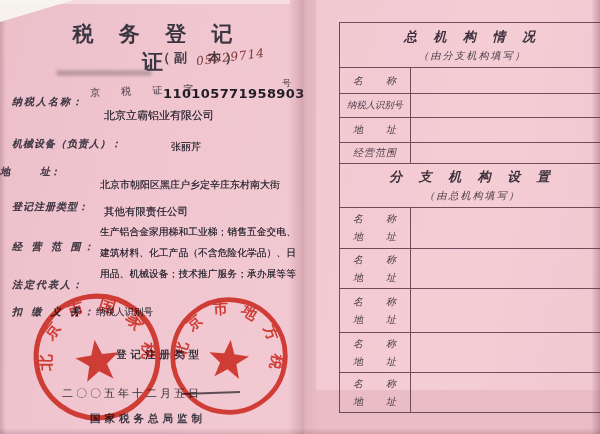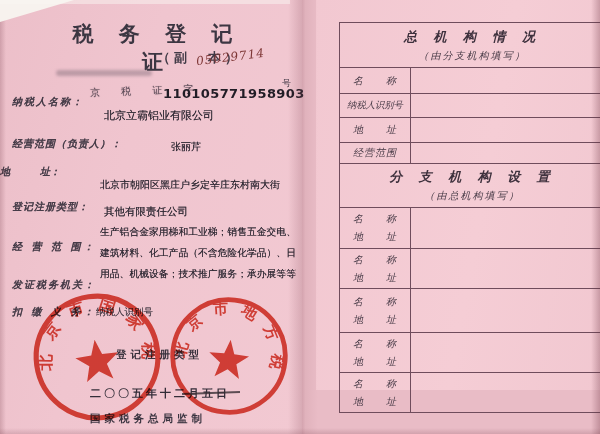--- a/index.html
+++ b/index.html
@@ -44,22 +44,22 @@
     background:rgba(62,55,68,.28); filter:blur(1.6px); border-radius:3px; }
 
   .lbl { position:absolute; font-size:10px; font-weight:600; color:#463c48;
     text-shadow:0 0 .5px rgba(70,60,72,.55); white-space:nowrap;font-style:italic; }
   .val { position:absolute; font-size:10.5px; color:#2e2833;
     text-shadow:0 0 .6px rgba(46,40,51,.75); white-space:nowrap; }
   .scope-val { white-space:normal; width:198px; line-height:21px; font-size:9.8px; }
 
   .issuer { position:absolute; left:116px; top:348px; font-size:10.5px; letter-spacing:4px;
     color:#39323d; font-weight:600; z-index:3; }
-  .issue-date { position:absolute; left:90px; top:386px; font-size:11px; letter-spacing:3px;
-    color:#332d38; font-weight:700; z-index:3; }
+  .issue-date { position:absolute; left:62px; top:386px; font-size:11px; letter-spacing:3px;
+    color:#332d38; font-weight:400; z-index:3; }
   .pen-mark { position:absolute; left:182px; top:392px; width:58px; height:2px;
     background:#382e34; transform:rotate(-2deg); opacity:.8; z-index:4; }
   .footer-line { position:absolute; left:90px; top:412px; font-size:10.5px; letter-spacing:4px;
     font-weight:bold; color:#3a3440; z-index:3; }
 
   .seal { position:absolute; z-index:8; mix-blend-mode:multiply; opacity:.85; }
   .seal-a { left:30px; top:290px; width:134px; height:134px; transform:rotate(-8deg); }
   .seal-b { left:167px; top:294px; width:124px; height:124px; transform:rotate(6deg); }
 
   
@@ -103,33 +103,33 @@
     <div class="handwritten serif">05029714</div>
 
     <div class="smudge"></div>
     <div class="serial-prefix serif">京 税 证 字</div>
     <div class="serial-number">110105771958903</div>
     <div class="serial-suffix">号</div>
 
     <div class="lbl serif" style="left:12px;top:95px;letter-spacing:2px">纳税人名称：</div>
     <div class="val" style="left:104px;top:108px;font-size:11px">北京立霸铝业有限公司</div>
 
-    <div class="lbl serif" style="left:12px;top:137px;letter-spacing:1px">经营范围（负责人）：</div>
+    <div class="lbl serif" style="left:12px;top:137px;letter-spacing:1px">机械设备（负责人）：</div>
     <div class="val" style="left:171px;top:140px;font-size:10px">张丽芹</div>
 
     <div class="lbl serif" style="left:0;top:165px">地　　　址：</div>
     <div class="val" style="left:100px;top:178px;font-size:10px">北京市朝阳区黑庄户乡定辛庄东村南大街</div>
 
     <div class="lbl serif" style="left:12px;top:200px;letter-spacing:1px">登记注册类型：</div>
     <div class="val" style="left:104px;top:205px">其他有限责任公司</div>
 
     <div class="lbl serif" style="left:12px;top:240px;letter-spacing:3px">经 营 范 围：</div>
     <div class="val scope-val" style="left:100px;top:221px">生产铝合金家用梯和工业梯；销售五金交电、建筑材料、化工产品（不含危险化学品）、日用品、机械设备；技术推广服务；承办展等等</div>
 
-    <div class="lbl serif" style="left:12px;top:278px;letter-spacing:2px">发证税务机关：</div>
+    <div class="lbl serif" style="left:12px;top:278px;letter-spacing:2px">法定代表人：</div>
     <div class="val" style="left:150px;top:280px"></div>
 
     <div class="lbl serif" style="left:12px;top:305px;letter-spacing:3px">扣 缴 义 务：</div>
     <div class="val" style="left:96px;top:306px;font-size:9.5px;opacity:.85">纳税人识别号</div>
 
     <div class="issuer serif">登记注册类型</div>
     <div class="issue-date serif">二〇〇五年十二月五日</div>
     <div class="pen-mark"></div>
     <div class="footer-line serif">国家税务总局监制</div>
 

